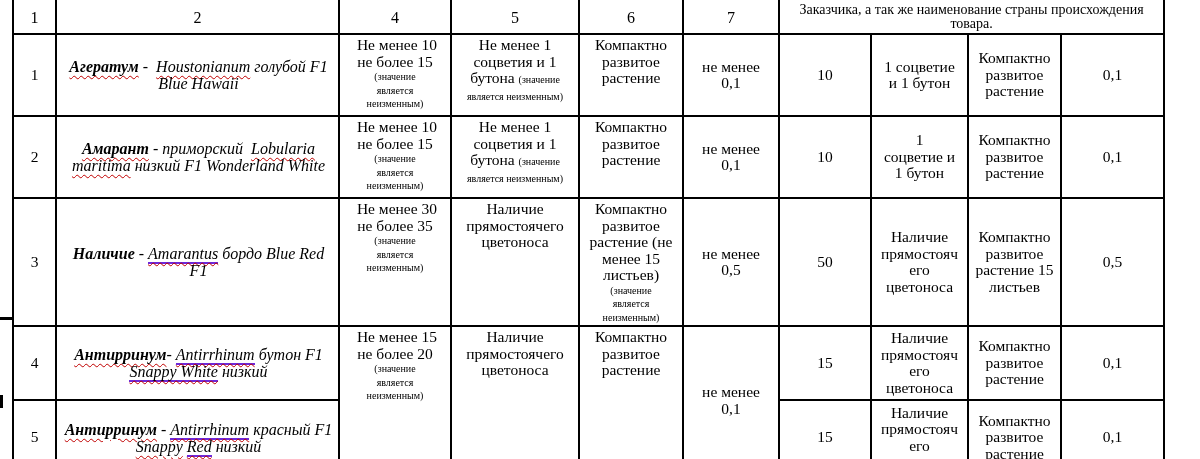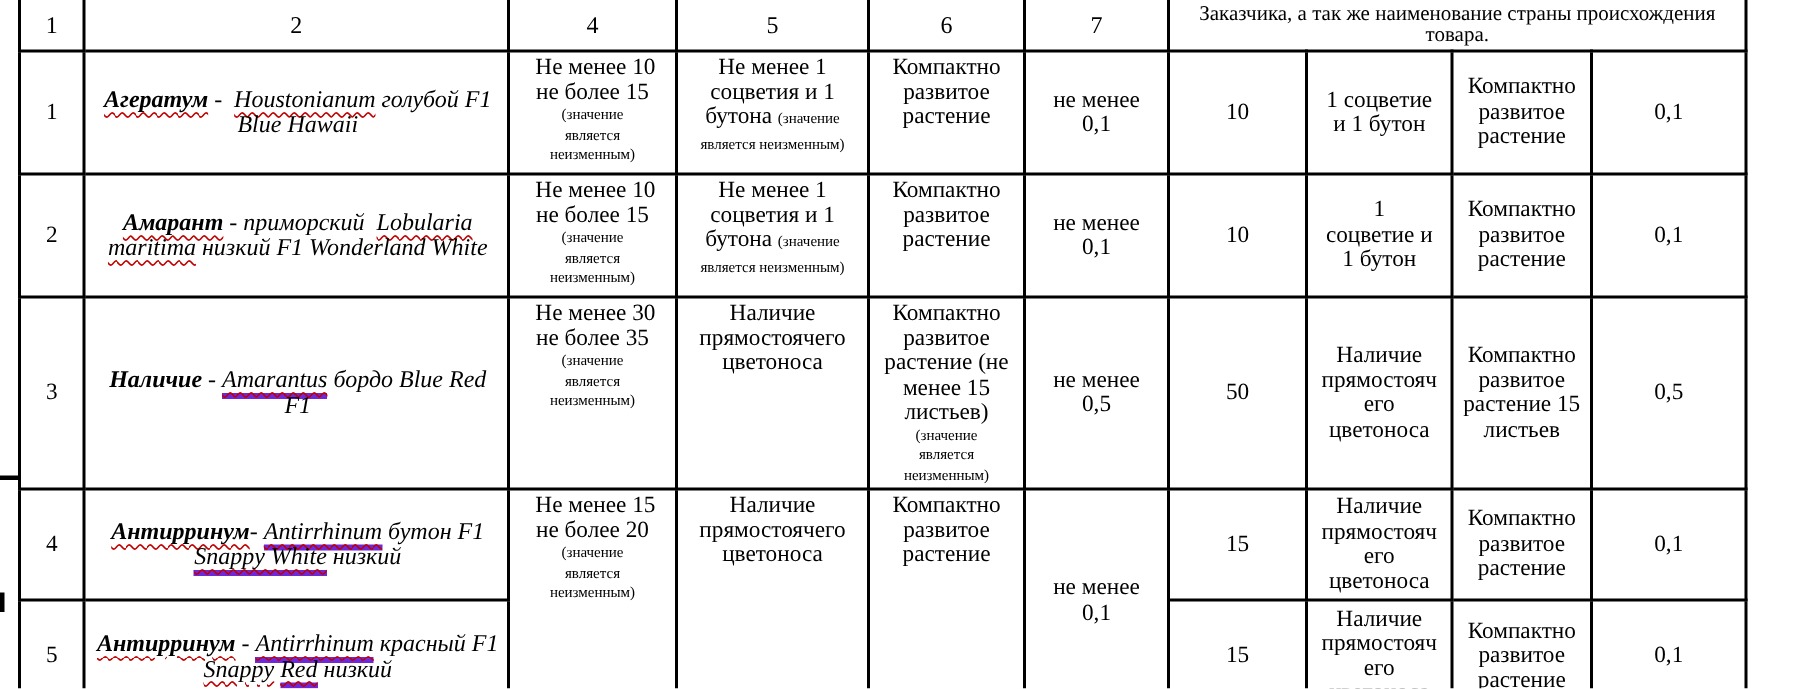--- a/index.html
+++ b/index.html
@@ -13,21 +13,21 @@
   tr.r74{height:74px;} tr.r75{height:75px;}
   td.hnum{vertical-align:bottom;padding-bottom:7px;font-size:16px;}
   td.hnote{vertical-align:bottom;padding-bottom:2px;font-size:14px;line-height:14px;}
   td.L{text-align:center;}
   td.top{vertical-align:top;padding-top:2px;}
   .prw{white-space:pre-wrap;}
   .pre{white-space:pre-line;}
   .note{font-size:10px;line-height:13.5px;}
   .nameCell{font-size:16px;line-height:17px;padding-left:6px;padding-right:4px;font-style:italic;}
   .b{font-weight:bold;}
-  .ul{border-bottom:4px solid #6d28d9;}
+  .ul{border-bottom:2px solid #6d28d9;}
   .sp{text-decoration:underline;text-decoration-style:wavy;text-decoration-color:#c00000;
       text-decoration-thickness:1px;text-underline-offset:3px;}
   .frag{position:absolute;background:#000;}
 </style>
 </head>
 <body>
 
 <div id="page">
   <div class="frag" style="left:0;top:317px;width:18px;height:3px;"></div>
   <div class="frag" style="left:0;top:395px;width:3px;height:13px;"></div>

